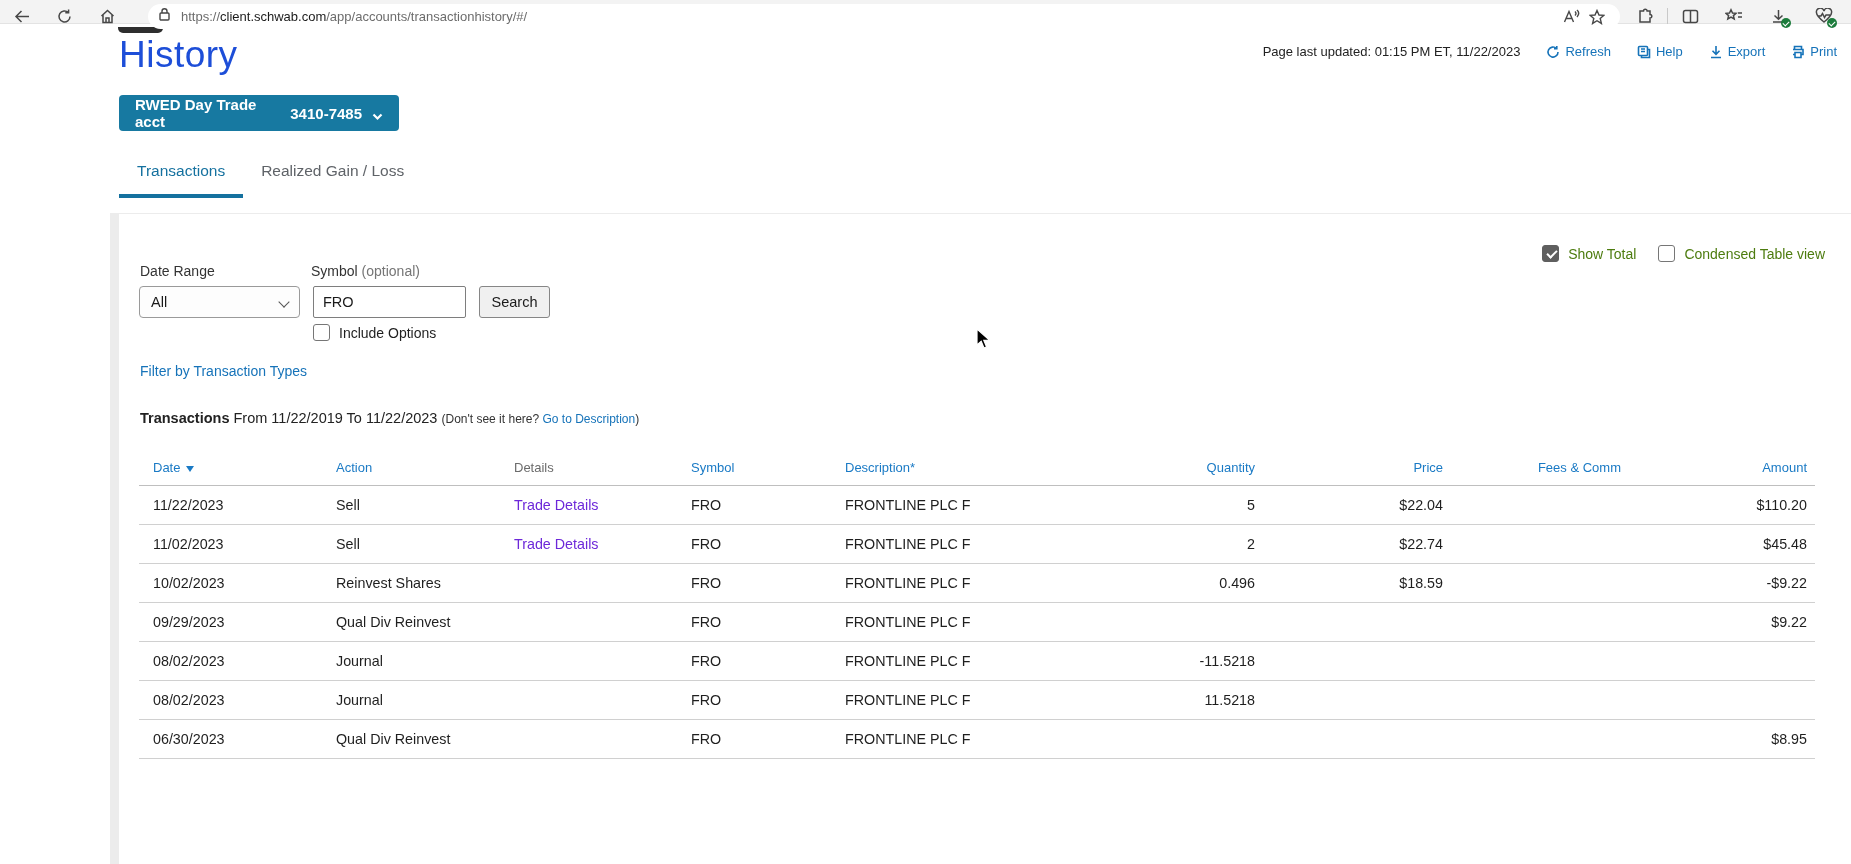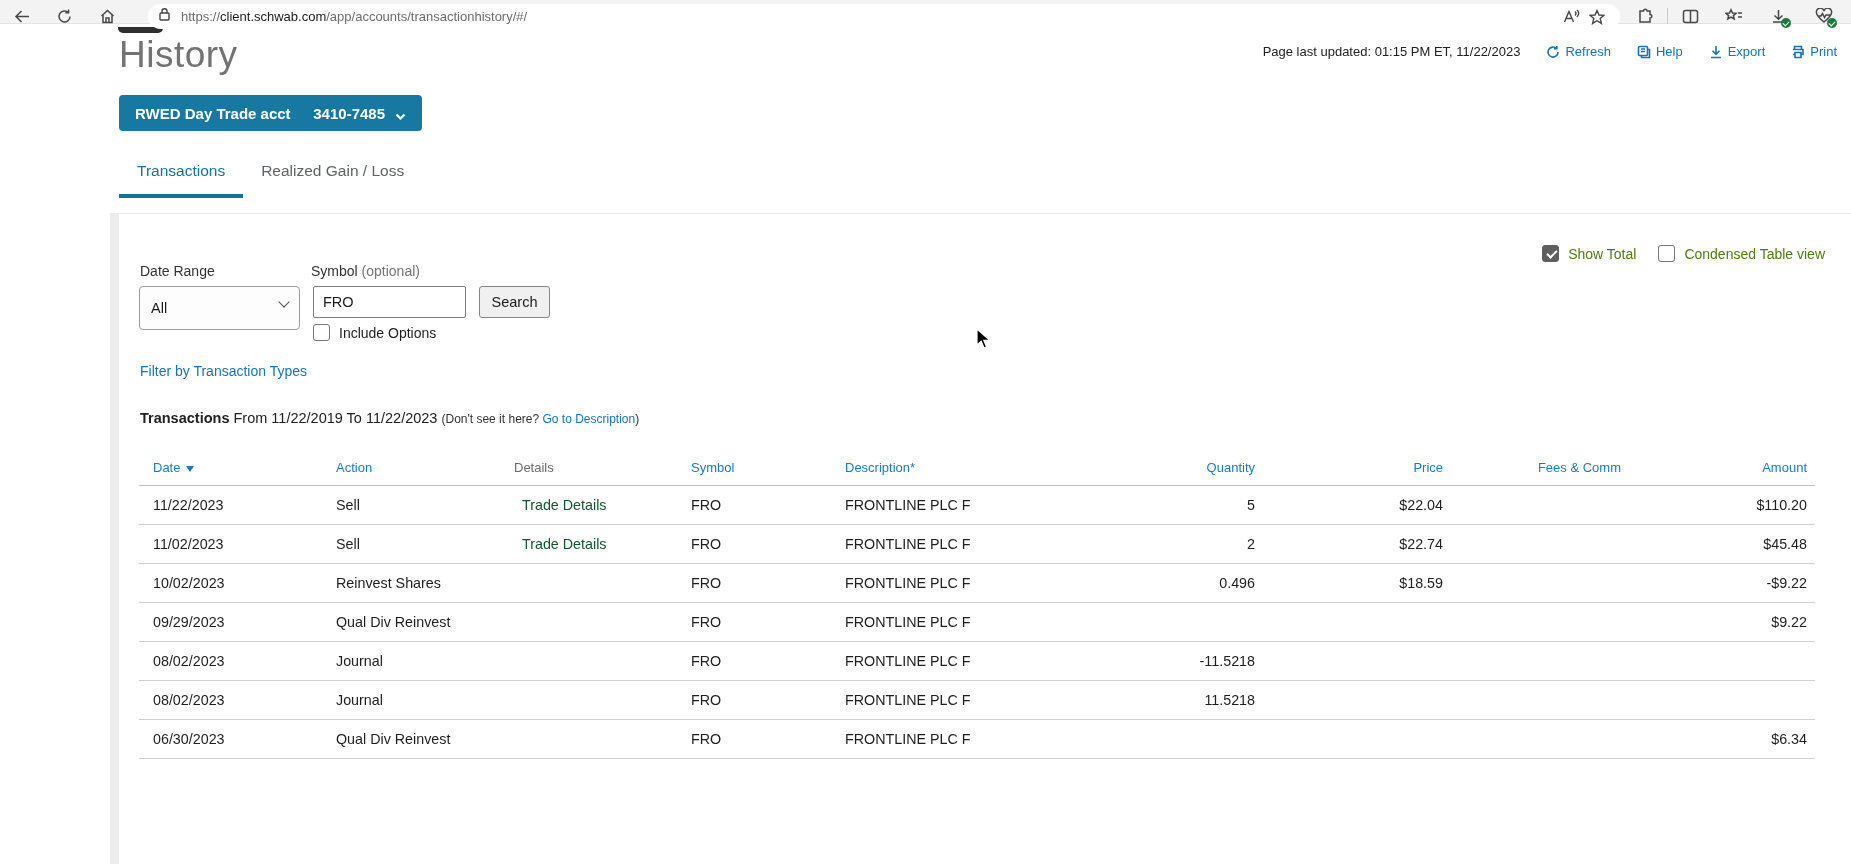--- a/index.html
+++ b/index.html
@@ -27,27 +27,27 @@
     background:#1c7c3c; display:flex; align-items:center; justify-content:center; }
   .badge:after { content:""; width:3px; height:5px; border-right:1.5px solid #fff;
     border-bottom:1.5px solid #fff; transform:rotate(45deg); margin-top:-1px; }
 
   
   .page-notch { position:absolute; left:118px; top:27px; width:45px; height:6px;
     background:#2e2e2e; border-radius:0 0 5px 5px; z-index:25; }
 
   
   .page-title { position:absolute; left:119px; top:34px; font-size:37px; font-weight:300;
-    color:#737373; letter-spacing:.5px; }
+    color:#1d4ed8; letter-spacing:.5px; }
   .meta-row { position:absolute; top:44px; right:14px; display:flex; align-items:center;
     gap:26px; font-size:13px; color:#222; white-space:nowrap; }
   .meta-link { color:#1673b9; display:flex; align-items:center; gap:5px; cursor:pointer; }
   .meta-link svg { stroke:#1673b9; fill:none; stroke-width:1.6; }
 
-  .account-btn { position:absolute; left:119px; top:95px; width:303px; height:36px;
+  .account-btn { position:absolute; left:119px; top:95px; width:280px; height:36px;
     background:#1779a1; border:none; border-radius:4px; color:#fff; font-weight:bold;
     font-size:15px; display:flex; align-items:center; padding:0 16px; cursor:pointer;
     font-family:"Liberation Sans", sans-serif; }
   .account-name { flex:1; text-align:left; }
   .account-num { margin-right:10px; }
   .account-chevron { width:11px; height:11px; }
   .account-chevron svg { stroke:#fff; fill:none; stroke-width:2.2; }
 
   .tabs { position:absolute; left:119px; top:152px; display:flex; }
   .tab { padding:10px 18px 14px 18px; font-size:15.5px; color:#5f6368; cursor:pointer; }
@@ -65,21 +65,21 @@
     position:relative; flex:0 0 auto; }
   .checkbox.checked { background:#5f5f5f; border-color:#5f5f5f; }
   .checkbox.checked:after { content:""; position:absolute; left:5.5px; top:2px; width:4px;
     height:8px; border-right:2px solid #fff; border-bottom:2px solid #fff; transform:rotate(45deg); }
 
   .field-label { position:absolute; font-size:14px; color:#333; }
   .lbl-daterange { left:21px; top:49px; }
   .lbl-symbol { left:192px; top:49px; }
   .lbl-optional { color:#757575; }
 
-  .select-box { position:absolute; left:20px; top:72px; width:161px; height:44px;
+  .select-box { position:absolute; left:20px; top:72px; width:161px; height:32px;
     border:1px solid #9a9a9a; border-radius:4px; background:#fdfdfd; font-size:14.5px;
     color:#1a1a1a; display:flex; align-items:center; padding:0 11px; cursor:pointer; }
   .select-chevron { position:absolute; right:11px; top:11px; width:8px; height:8px;
     border-right:1.8px solid #555; border-bottom:1.8px solid #555; transform:rotate(45deg); }
   .symbol-input { position:absolute; left:194px; top:72px; width:153px; height:32px;
     border:1px solid #7e7e7e; border-radius:2px; font-size:14.5px; color:#1a1a1a;
     padding:0 9px; font-family:"Liberation Sans", sans-serif; }
   .search-btn { position:absolute; left:360px; top:72px; width:71px; height:32px;
     background:#f0f0f0; border:1px solid #868686; border-radius:3px; font-size:14.5px;
     color:#1a1a1a; cursor:pointer; font-family:"Liberation Sans", sans-serif; }
@@ -101,21 +101,21 @@
   table.tx th { font-size:13px; font-weight:normal; color:#1a7ac5; text-align:left;
     padding:10px 0 10px 14px; border-bottom:1px solid #bfbfbf; white-space:nowrap; }
   table.tx th.num, table.tx td.num { text-align:right; padding:10px 8px 10px 0; }
   table.tx th.static { color:#6b6b6b; }
   table.tx th .sortable { cursor:pointer; }
   .sort-caret { display:inline-block; width:0; height:0; border-left:4.5px solid transparent;
     border-right:4.5px solid transparent; border-top:6px solid #1a7ac5; margin-left:6px;
     vertical-align:middle; }
   table.tx td { font-size:14.3px; color:#1f1f1f; padding:11px 0 11px 14px;
     border-bottom:1px solid #d0d0d0; white-space:nowrap; overflow:hidden; }
-  table.tx td .link { color:#14532d; cursor:pointer;margin-left:8px; }
+  table.tx td .link { color:#6d28d9; cursor:pointer; }
 
   .cursor { position:absolute; left:976px; top:328px; z-index:50; pointer-events:none; }
 </style>
 </head>
 <body>
 
 <div class="browser-bar">
   <div class="bbtn" style="left:8px;">
     <svg width="17" height="17" viewBox="0 0 17 17">
         <path d="M15 8.5 H2 M7.5 3 L2 8.5 L7.5 14"></path>
@@ -378,21 +378,21 @@
 
   <tr>
     <td>06/30/2023</td>
     <td>Qual Div Reinvest</td>
     <td><span class="link"></span></td>
     <td>FRO</td>
     <td>FRONTLINE PLC F</td>
     <td class="num"></td>
     <td class="num"></td>
     <td class="num"></td>
-    <td class="num">$6.34</td>
+    <td class="num">$8.95</td>
   </tr>
 
 </tbody>
   </table>
 
 </div>
 
 <svg class="cursor" width="20" height="22" viewBox="0 0 20 22">
   <path d="M1 1 L1 17 L5.2 13.3 L8 20 L10.6 18.9 L7.8 12.3 L13.4 12 Z" fill="#000" stroke="#fff" stroke-width="1.2"></path>
 </svg>

